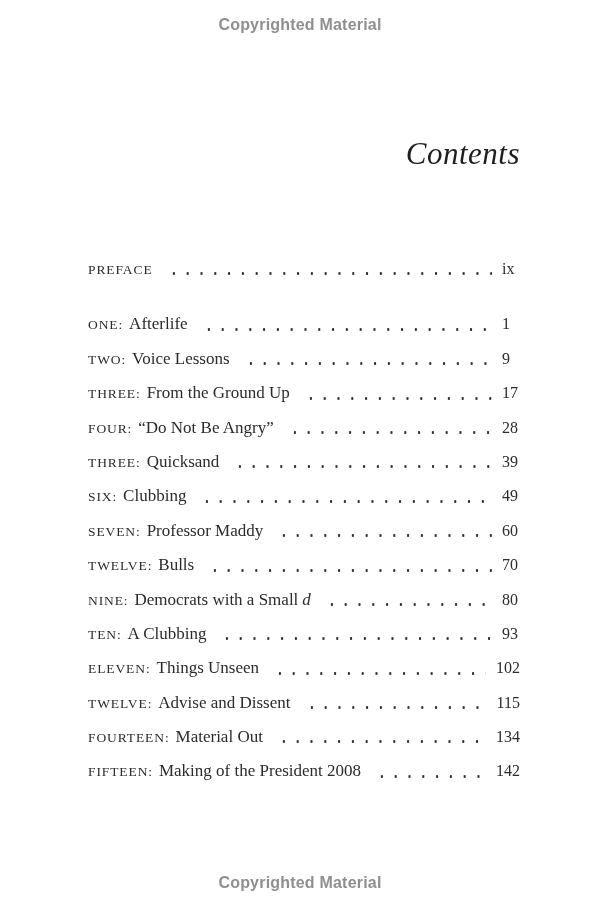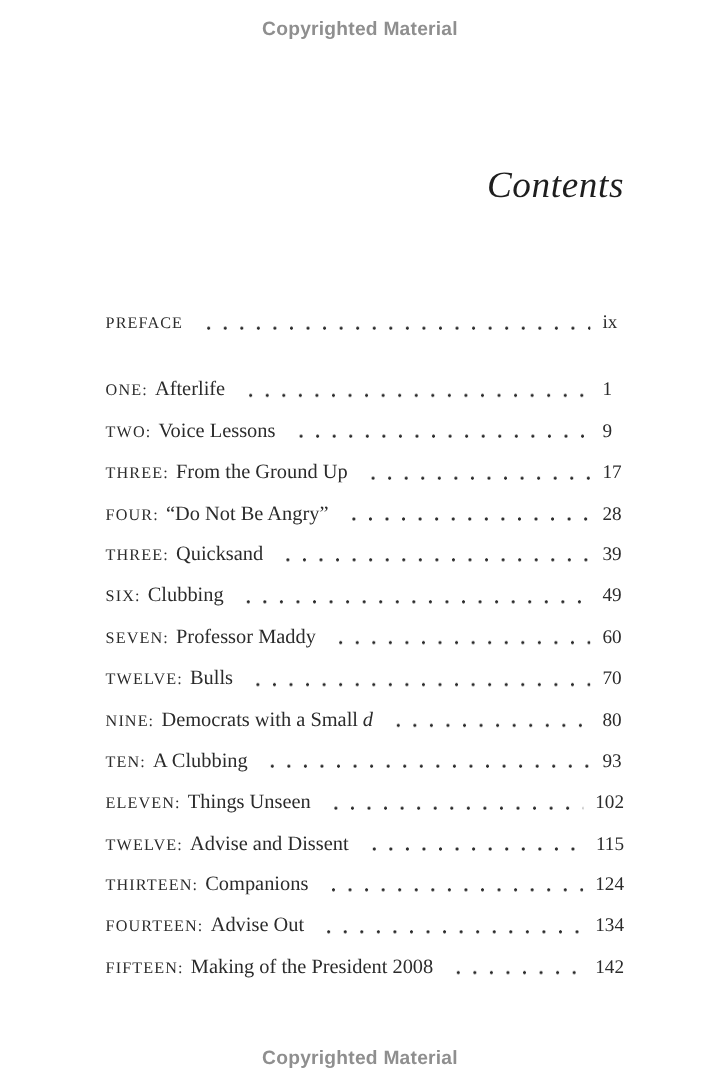--- a/index.html
+++ b/index.html
@@ -183,31 +183,24 @@
     </div>
 
     <div class="row">
       <span class="chap-label">TWELVE:</span>
       <span class="chap-title">Advise and Dissent</span>
 
       <span class="leader"></span>
       <span class="page-num">115</span>
     </div>
 
-    <div class="row">
-      <span class="chap-label">THIRTEEN:</span>
-      <span class="chap-title">Companions</span>
-
-      <span class="leader"></span>
-      <span class="page-num">124</span>
-    </div>
 
     <div class="row">
       <span class="chap-label">FOURTEEN:</span>
-      <span class="chap-title">Advise Out</span>
+      <span class="chap-title">Material Out</span>
 
       <span class="leader"></span>
       <span class="page-num">134</span>
     </div>
 
     <div class="row">
       <span class="chap-label">FIFTEEN:</span>
       <span class="chap-title">Making of the President 2008</span>
 
       <span class="leader"></span>

